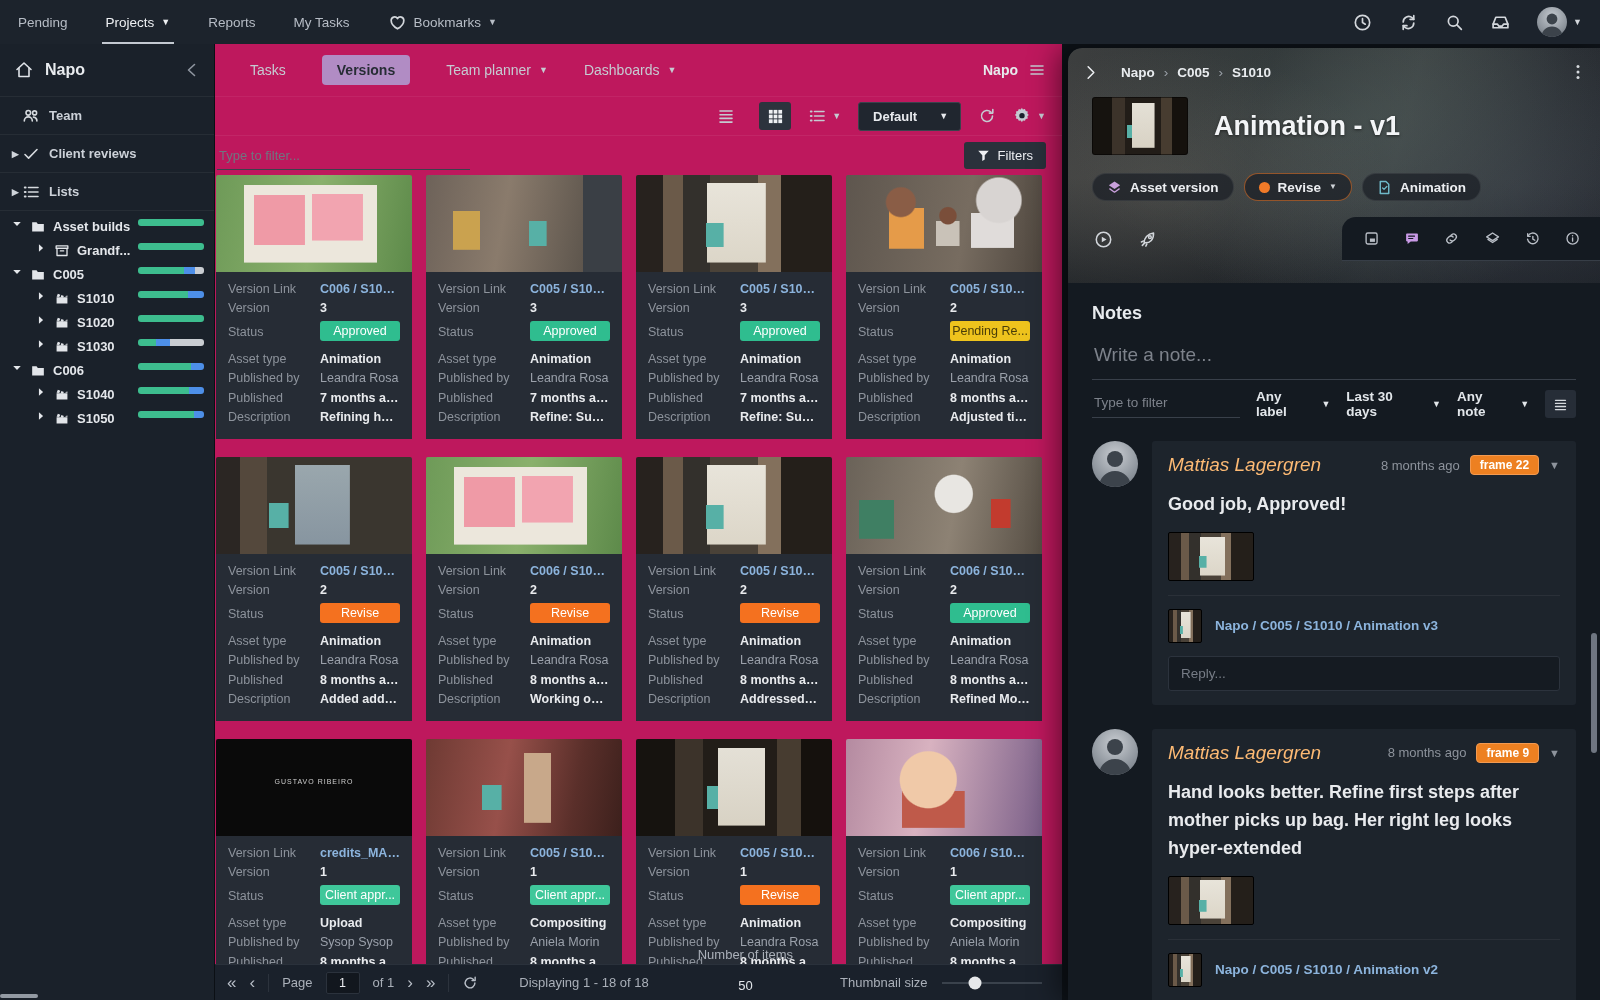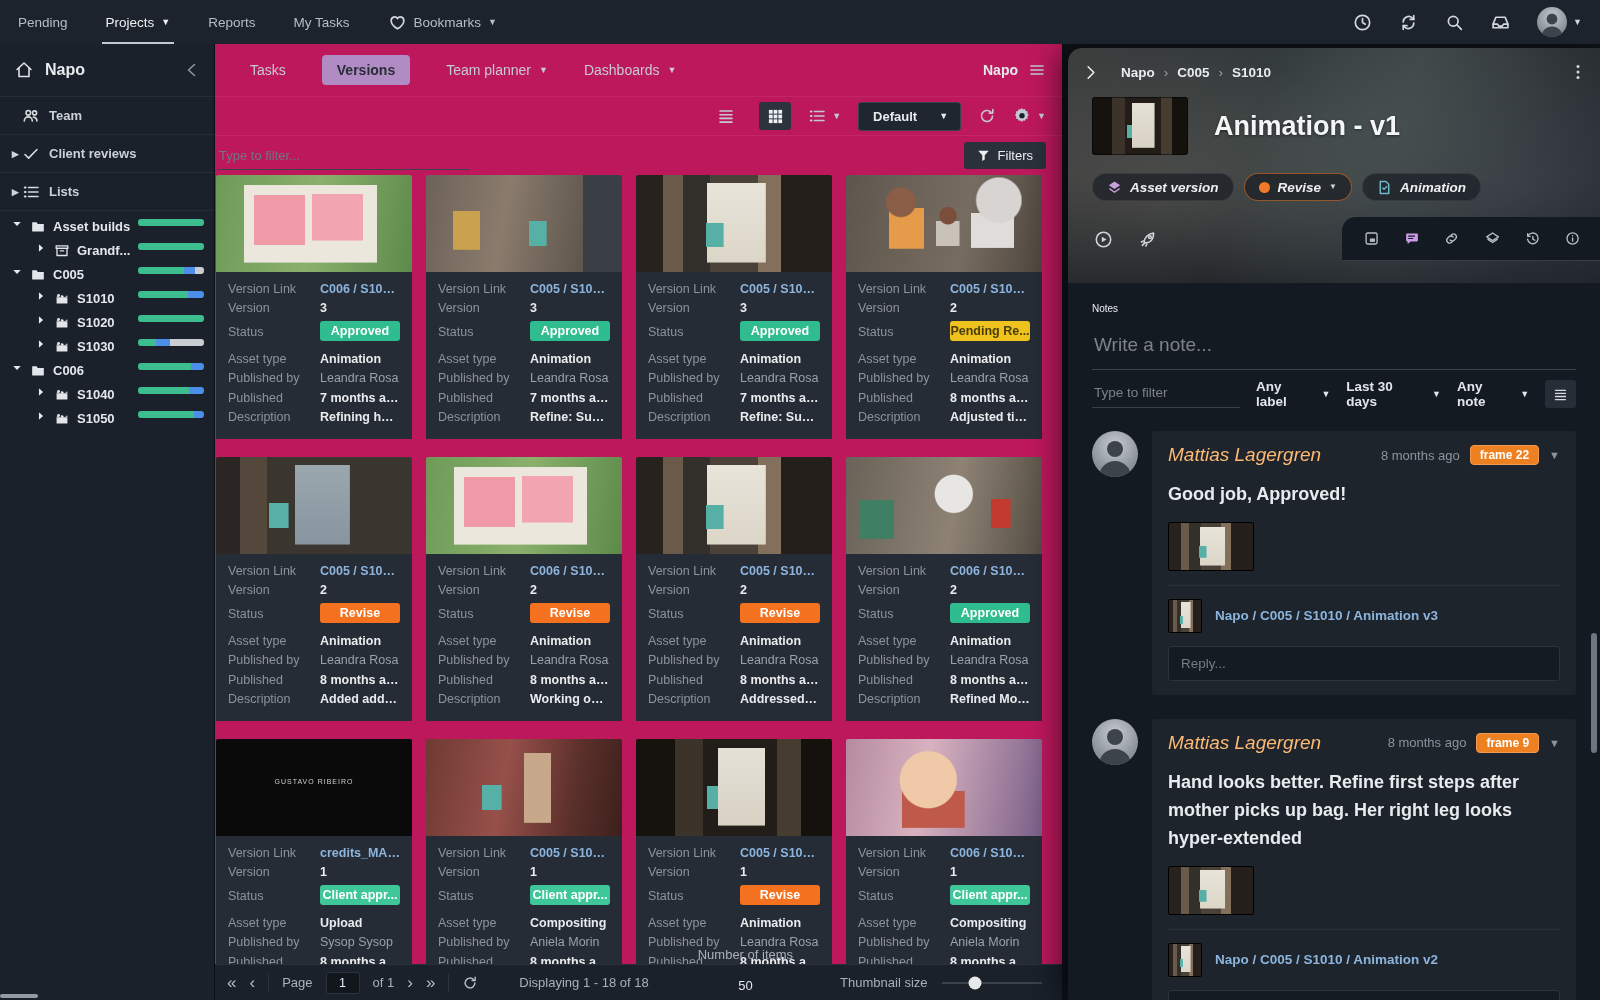--- a/index.html
+++ b/index.html
@@ -74,21 +74,21 @@
   .thumb{background-color:#20262e;position:relative;overflow:hidden;}
   .thumb-caption{position:absolute;top:40%;left:0;right:0;text-align:center;font-size:7px;letter-spacing:1px;color:#cfcfcf;}
   .thumb-caption:empty{display:none;}
   .card-body{background:#262c35;padding:9px 12px 10px 12px;}
   .crow{display:flex;align-items:center;margin-bottom:4.5px;min-height:15px;}
   .crow.gap{margin-top:8px;}
   .clabel{width:92px;flex-shrink:0;color:#8d939c;font-size:12.5px;}
   .cval{color:#e9ebee;font-weight:bold;font-size:12.5px;white-space:nowrap;overflow:hidden;text-overflow:ellipsis;}
   .cval.dim{color:#9ba1ab;font-weight:normal;}
   .cval.link{color:#8cb4dd;cursor:pointer;}
-  .status-pill{width:112px;text-align:center;padding:3px 0;border-radius:3px;font-size:12.5px;font-weight:bold;cursor:pointer;margin:1px 0 2px 0;}
+  .status-pill{width:112px;text-align:center;padding:3px 0;border-radius:3px;font-size:12.5px;font-weight:normal;cursor:pointer;margin:1px 0 2px 0;}
   [data-status="approved"]{background:#2fbd8f;color:#fff;}
   [data-status="revise"]{background:#f4711f;color:#fff;}
   [data-status="pending"]{background:#eec31d;color:#4a3d08;}
   [data-status="client"]{background:#3fc79a;color:#fff;}
 
   
   [data-variant="book"]{background:
     linear-gradient(#ef9aa6,#ef9aa6) 26% 42%/26% 52% no-repeat,
     linear-gradient(#f2a4b0,#f2a4b0) 66% 38%/26% 48% no-repeat,
     linear-gradient(#ece7dc,#ece7dc) 45% 50%/68% 80% no-repeat,
@@ -156,34 +156,34 @@
   .panel-head{display:flex;align-items:center;padding:15px 14px 0 14px;}
   .p-collapse{width:17px;height:17px;color:#eef0f3;cursor:pointer;}
   .breadcrumb{display:flex;align-items:center;gap:9px;margin-left:22px;font-weight:bold;color:#e9ecef;font-size:13.5px;}
   .bc-sep{color:#9aa0a8;font-weight:normal;}
   .bc-item{cursor:pointer;}
   .kebab{margin-left:auto;width:16px;height:18px;color:#d6dade;cursor:pointer;}
   .panel-title-row{display:flex;align-items:center;gap:26px;padding:16px 0 0 24px;}
   .hero-thumb{width:96px;height:58px;border-radius:3px;border:1px solid rgba(0,0,0,0.5);cursor:pointer;}
   .panel-title{font-size:27px;font-weight:bold;color:#f3f5f7;text-shadow:0 1px 3px rgba(0,0,0,0.5);}
   .badges{display:flex;align-items:center;gap:10px;padding:18px 0 0 24px;}
-  .badge{display:flex;align-items:center;gap:8px;height:28px;padding:0 14px;border-radius:14px;background:rgba(26,30,37,0.72);border:1px solid rgba(255,255,255,0.08);font-size:13.5px;font-weight:bold;color:#eceef1;cursor:pointer;font-style:italic;}
+  .badge{display:flex;align-items:center;gap:8px;height:28px;padding:0 14px;border-radius:14px;background:rgba(26,30,37,0.72);border:1px solid rgba(255,255,255,0.08);font-size:13.5px;font-weight:bold;color:#eceef1;cursor:pointer;}
   .badge.revise{border-color:rgba(240,122,40,0.55);}
   .dot{width:11px;height:11px;border-radius:50%;background:#f07a28;}
   .b-ic{width:15px;height:15px;}
   .badge .caret{font-size:8px;color:#cfd3d8;}
   .panel-iconsrow{position:relative;height:46px;margin-top:14px;display:flex;align-items:flex-end;}
   .left-icons{display:flex;gap:26px;padding:0 0 12px 26px;color:#d2d6db;}
   .li-ic{width:19px;height:19px;cursor:pointer;}
   .tab-strip{position:absolute;right:0;bottom:0;height:44px;width:258px;background:#141a21;border-radius:14px 0 0 0;display:flex;align-items:center;gap:25px;padding:0 20px 0 22px;border-bottom:1px solid #373e47;}
   .ts-ic{width:17px;height:17px;color:#b9bec6;cursor:pointer;position:relative;}
   .ts-ic.active{color:#c99ae6;}
   .ts-ic.active::after{content:"";position:absolute;left:-4px;right:-4px;bottom:-14px;height:3px;background:#c99ae6;border-radius:2px;}
   .panel-body{padding:0 24px;position:relative;height:calc(100% - 235px);overflow:hidden;}
-  .notes-title{font-size:10px;font-weight:normal;color:#e8ebee;margin:20px 0 10px 0;}
+  .notes-title{font-size:18px;font-weight:bold;color:#e8ebee;margin:20px 0 10px 0;}
   .write-note{width:100%;background:transparent;border:none;border-bottom:1px solid #39404a;color:#dfe3e8;padding:10px 2px 13px 2px;font-size:19px;outline:none;font-family:inherit;}
   .write-note::placeholder{color:#7d828b;}
   .notes-filter{margin-top:9px;display:flex;align-items:center;gap:16px;}
   .nf-input{width:148px;background:transparent;border:none;border-bottom:1px solid #39404a;color:#dfe3e8;padding:4px 2px 7px 2px;font-size:13.5px;outline:none;font-family:inherit;}
   .nf-input::placeholder{color:#7d828b;}
   .nf-select{display:flex;align-items:center;gap:8px;color:#e2e6ea;font-weight:bold;font-size:13.5px;cursor:pointer;}
   .nf-listbtn{margin-left:auto;width:32px;height:28px;background:#262d37;border-radius:3px;display:flex;align-items:center;justify-content:center;color:#d6dade;cursor:pointer;}
   .notes-list{margin-top:22px;display:flex;flex-direction:column;gap:24px;}
   .note{display:flex;gap:14px;}
   .note-avatar{width:46px;height:46px;border-radius:50%;flex-shrink:0;background:radial-gradient(circle at 50% 32%,#c9cdd2,#8e959d 62%,#6f767e);position:relative;overflow:hidden;}

